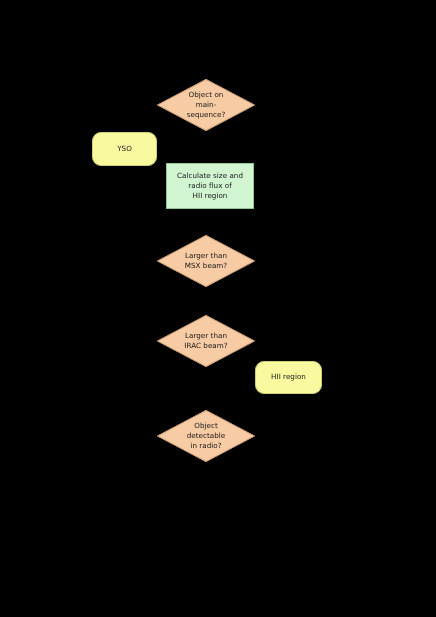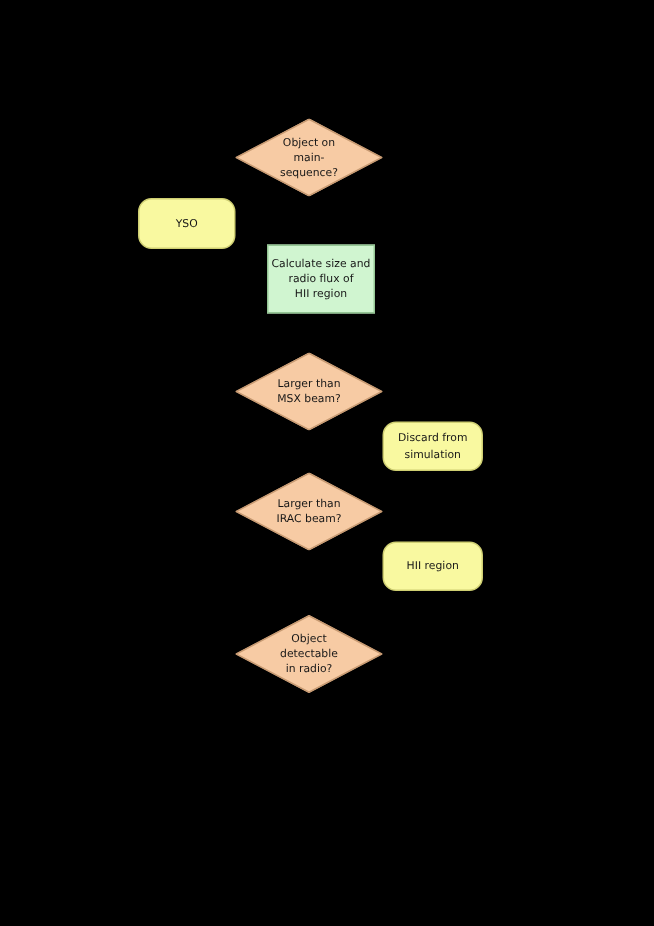--- a/index.html
+++ b/index.html
@@ -83,39 +83,35 @@
   <div class="node diamond" style="left:157px; top:79px; width:98px; height:52px;">
     <div class="dia-fill"></div>
     <svg class="dia-edge" viewBox="0 0 98 52" preserveAspectRatio="none">
       <polygon points="49,0.5 97.5,26 49,51.5 0.5,26" fill="none" stroke="#c79a72" stroke-width="1"></polygon>
     </svg>
     <span class="node-label">Object on
 main-
 sequence?</span>
   </div>
 
-  <div class="node process-box" style="left:166px; top:163px; width:72px; height:46px;margin-left:12px;">
+  <div class="node process-box" style="left:166px; top:163px; width:88px; height:46px;">
     <span class="node-label">Calculate size and
 radio flux of
 HII region</span>
   </div>
 
   <div class="node diamond" style="left:157px; top:235px; width:98px; height:52px;">
     <div class="dia-fill"></div>
     <svg class="dia-edge" viewBox="0 0 98 52" preserveAspectRatio="none">
       <polygon points="49,0.5 97.5,26 49,51.5 0.5,26" fill="none" stroke="#c79a72" stroke-width="1"></polygon>
     </svg>
     <span class="node-label">Larger than
 MSX beam?</span>
   </div>
 
-  <div class="node rounded-box" style="left:255px; top:281px; width:67px; height:33px;">
-    <span class="node-label">Discard from
-simulation</span>
-  </div>
 
   <div class="node diamond" style="left:157px; top:315px; width:98px; height:52px;">
     <div class="dia-fill"></div>
     <svg class="dia-edge" viewBox="0 0 98 52" preserveAspectRatio="none">
       <polygon points="49,0.5 97.5,26 49,51.5 0.5,26" fill="none" stroke="#c79a72" stroke-width="1"></polygon>
     </svg>
     <span class="node-label">Larger than
 IRAC beam?</span>
   </div>
 

